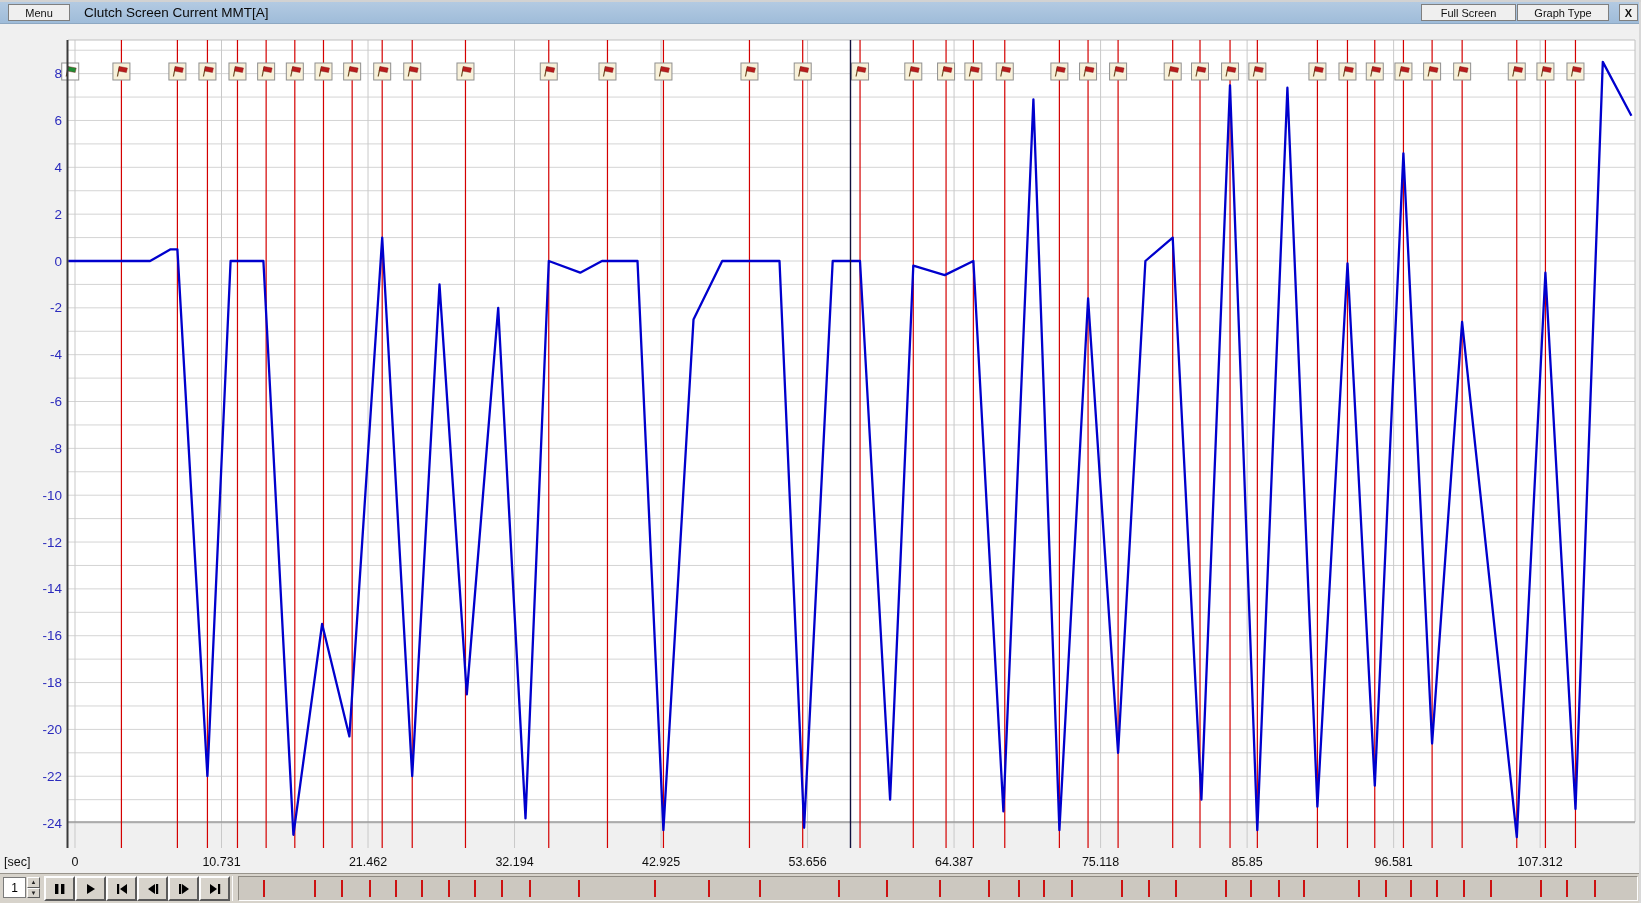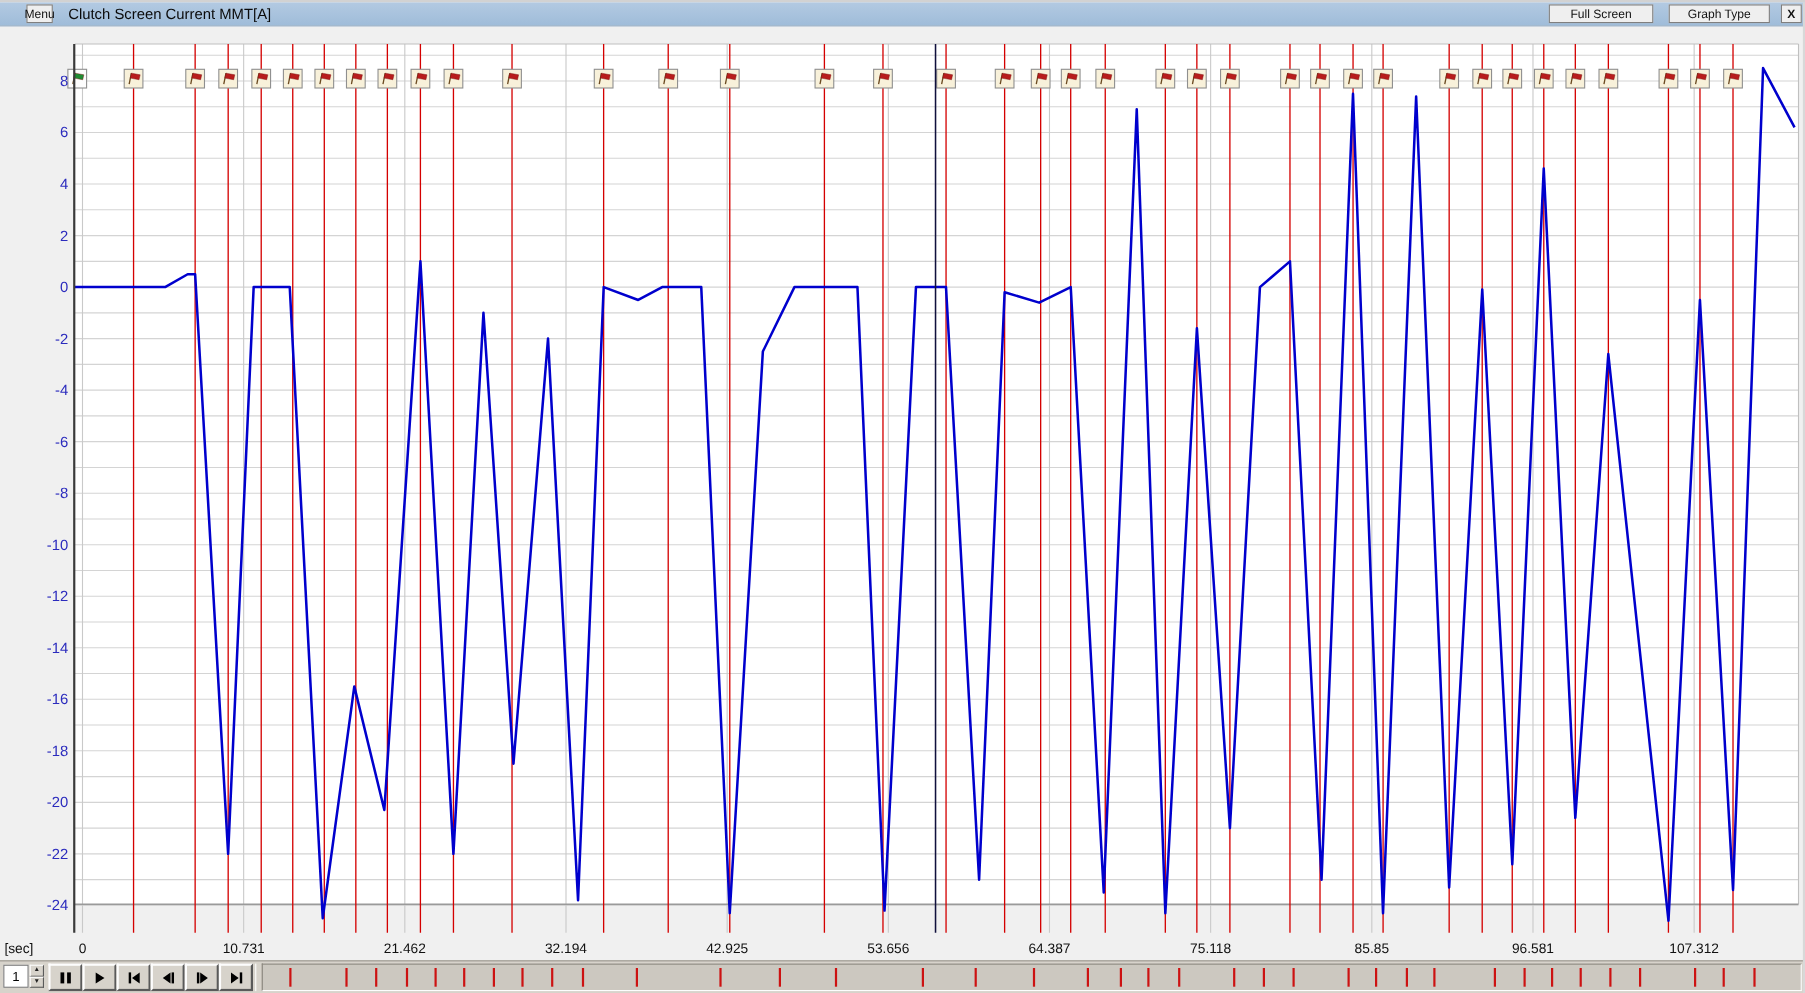--- a/index.html
+++ b/index.html
@@ -12,24 +12,24 @@
   .titlebar{
     position:absolute;left:0;top:0;width:100%;height:22px;
     background:linear-gradient(#b3cae2,#9fbcd9);
     display:flex;align-items:center;border-bottom:1px solid #8ea8c2;box-sizing:border-box;
   }
   .tb-btn{
     height:17px;background:#efefef;border:1px solid #7f7f7f;
     font-size:11px;color:#111;display:flex;align-items:center;justify-content:center;
     box-sizing:border-box;cursor:default;
   }
-  .menu-btn{width:24px;margin-left:24px;}
+  .menu-btn{width:62px;margin-left:8px;}
   .title-text{margin-left:14px;font-size:13.5px;color:#0a0a0a;}
   .tb-spacer{flex:1;}
-  .fs-btn{width:95px;margin-right:14px;}
+  .fs-btn{width:95px;margin-right:1px;}
   .gt-btn{width:92px;margin-right:10px;}
   .x-btn{width:19px;margin-right:3px;font-weight:bold;}
   
   svg.chart{position:absolute;left:0;top:0;}
   svg.chart text{font-family:"Liberation Sans",sans-serif;}
   
   .controls{
     position:absolute;left:0;top:871px;width:100%;height:30px;
     background:#d7d3cb;border-top:1px solid #98948c;box-sizing:border-box;
   }

